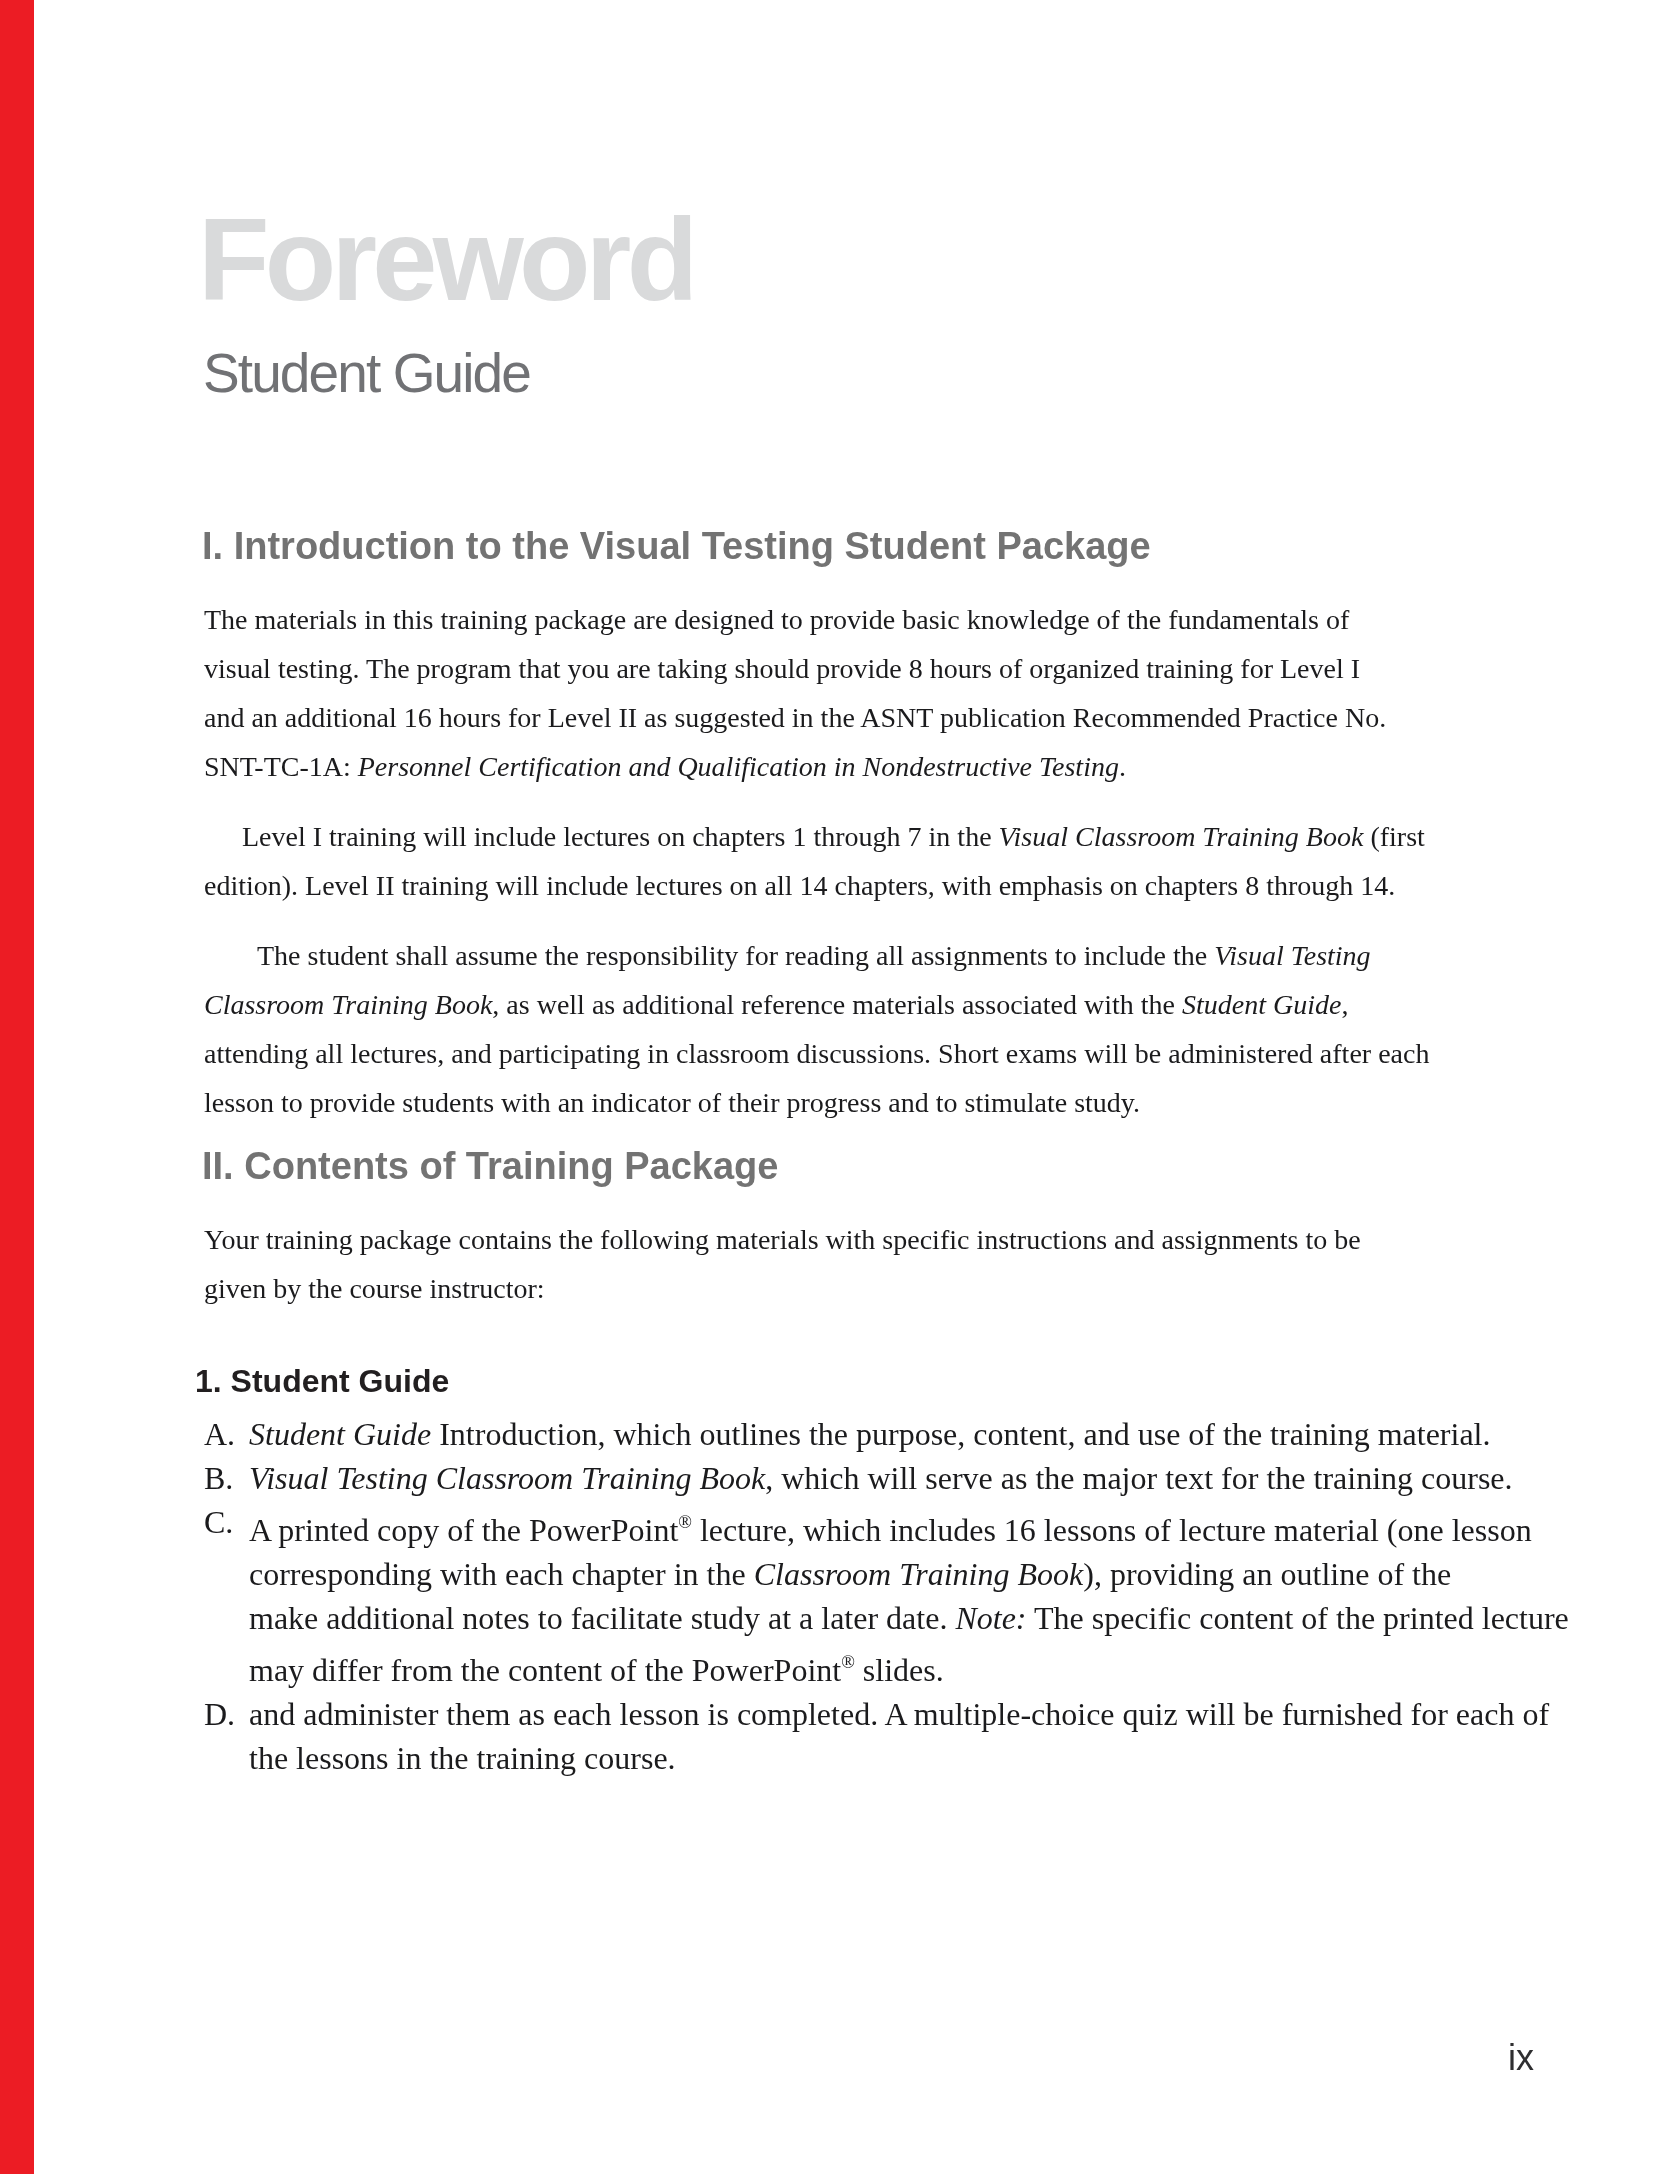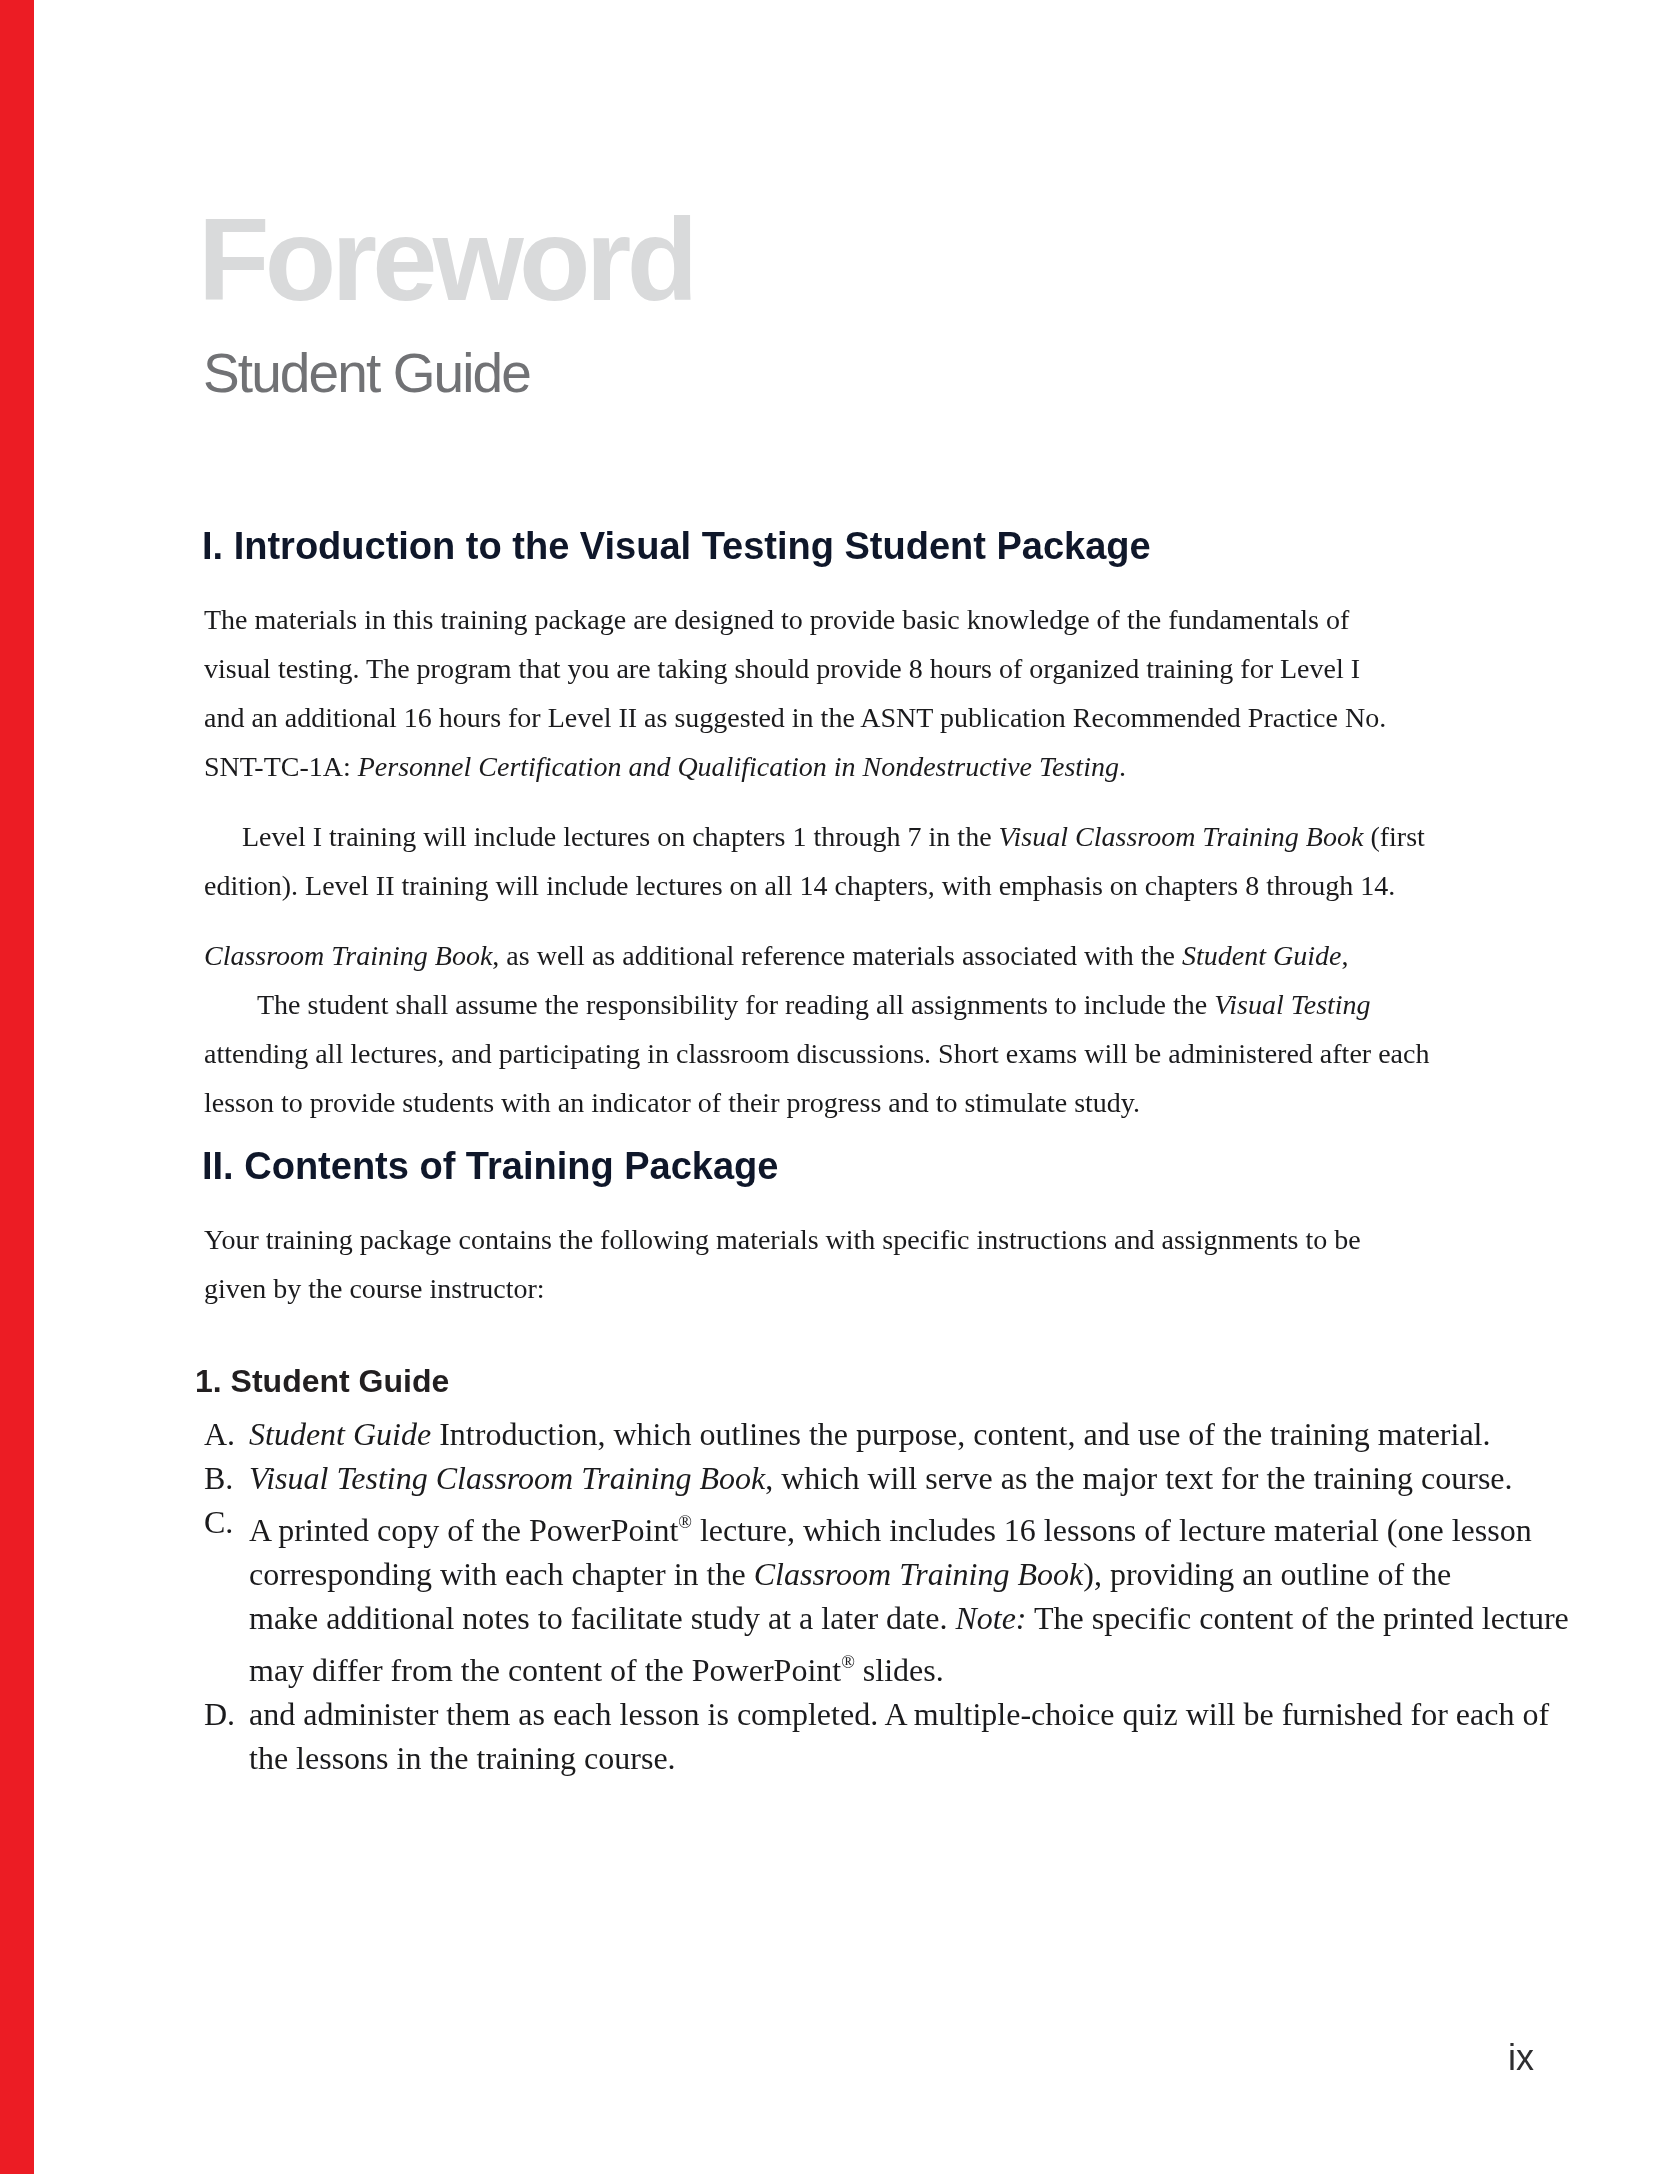--- a/index.html
+++ b/index.html
@@ -27,21 +27,21 @@
     font-family: "Liberation Sans", sans-serif;
     font-size: 55px; font-weight: 400;
     letter-spacing: -1.9px; line-height: 1;
     color: #717275; white-space: nowrap;
   }
   .sec-heading {
     position: absolute; left: 202px;
     font-family: "Liberation Sans", sans-serif;
     font-size: 38px; font-weight: 700;
     line-height: 1; letter-spacing: 0px;
-    color: #0f172a; white-space: nowrap; margin: 0;
+    color: #737373; white-space: nowrap; margin: 0;
   }
   #sec1-heading { top: 527px; }
   #sec2-heading { top: 1147px; }
   .sub-heading {
     position: absolute; left: 195px; top: 1365px;
     font-family: "Liberation Sans", sans-serif;
     font-size: 32px; font-weight: 700;
     line-height: 1; color: #221f20; white-space: nowrap; margin: 0;
   }
   .body-block {
@@ -83,22 +83,22 @@
       <div class="tline"><span class="">The materials in this training package are designed to provide basic knowledge of the fundamentals of</span></div>
       <div class="tline"><span class="">visual testing. The program that you are taking should provide 8 hours of organized training for Level I</span></div>
       <div class="tline"><span class="">and an additional 16 hours for Level II as suggested in the ASNT publication Recommended Practice No.</span></div>
       <div class="tline"><span class="">SNT-TC-1A: </span><span class="it ">Personnel Certification and Qualification in Nondestructive Testing</span><span class="">.</span></div>
     </div>
     <div class="para">
       <div class="tline ind1"><span class="">Level I training will include lectures on chapters 1 through 7 in the </span><span class="it ">Visual Classroom Training Book</span><span class=""> (first</span></div>
       <div class="tline"><span class="">edition). Level II training will include lectures on all 14 chapters, with emphasis on chapters 8 through 14.</span></div>
     </div>
     <div class="para">
+      <div class="tline ind2"><span class="">The student shall assume the responsibility for reading all assignments to include the </span><span class="it ">Visual Testing</span></div>
       <div class="tline"><span class="it ">Classroom Training Book</span><span class="">, as well as additional reference materials associated with the </span><span class="it ">Student Guide</span><span class="">,</span></div>
-      <div class="tline ind2"><span class="">The student shall assume the responsibility for reading all assignments to include the </span><span class="it ">Visual Testing</span></div>
       <div class="tline"><span class="">attending all lectures, and participating in classroom discussions. Short exams will be administered after each</span></div>
       <div class="tline"><span class="">lesson to provide students with an indicator of their progress and to stimulate study.</span></div>
     </div>
   </div>
 
 <h2 class="sec-heading" id="sec2-heading">II. Contents of Training Package</h2>
 <div class="body-block" id="sec2-intro">
     <div class="para">
       <div class="tline"><span class="">Your training package contains the following materials with specific instructions and assignments to be</span></div>
       <div class="tline"><span class="">given by the course instructor:</span></div>

